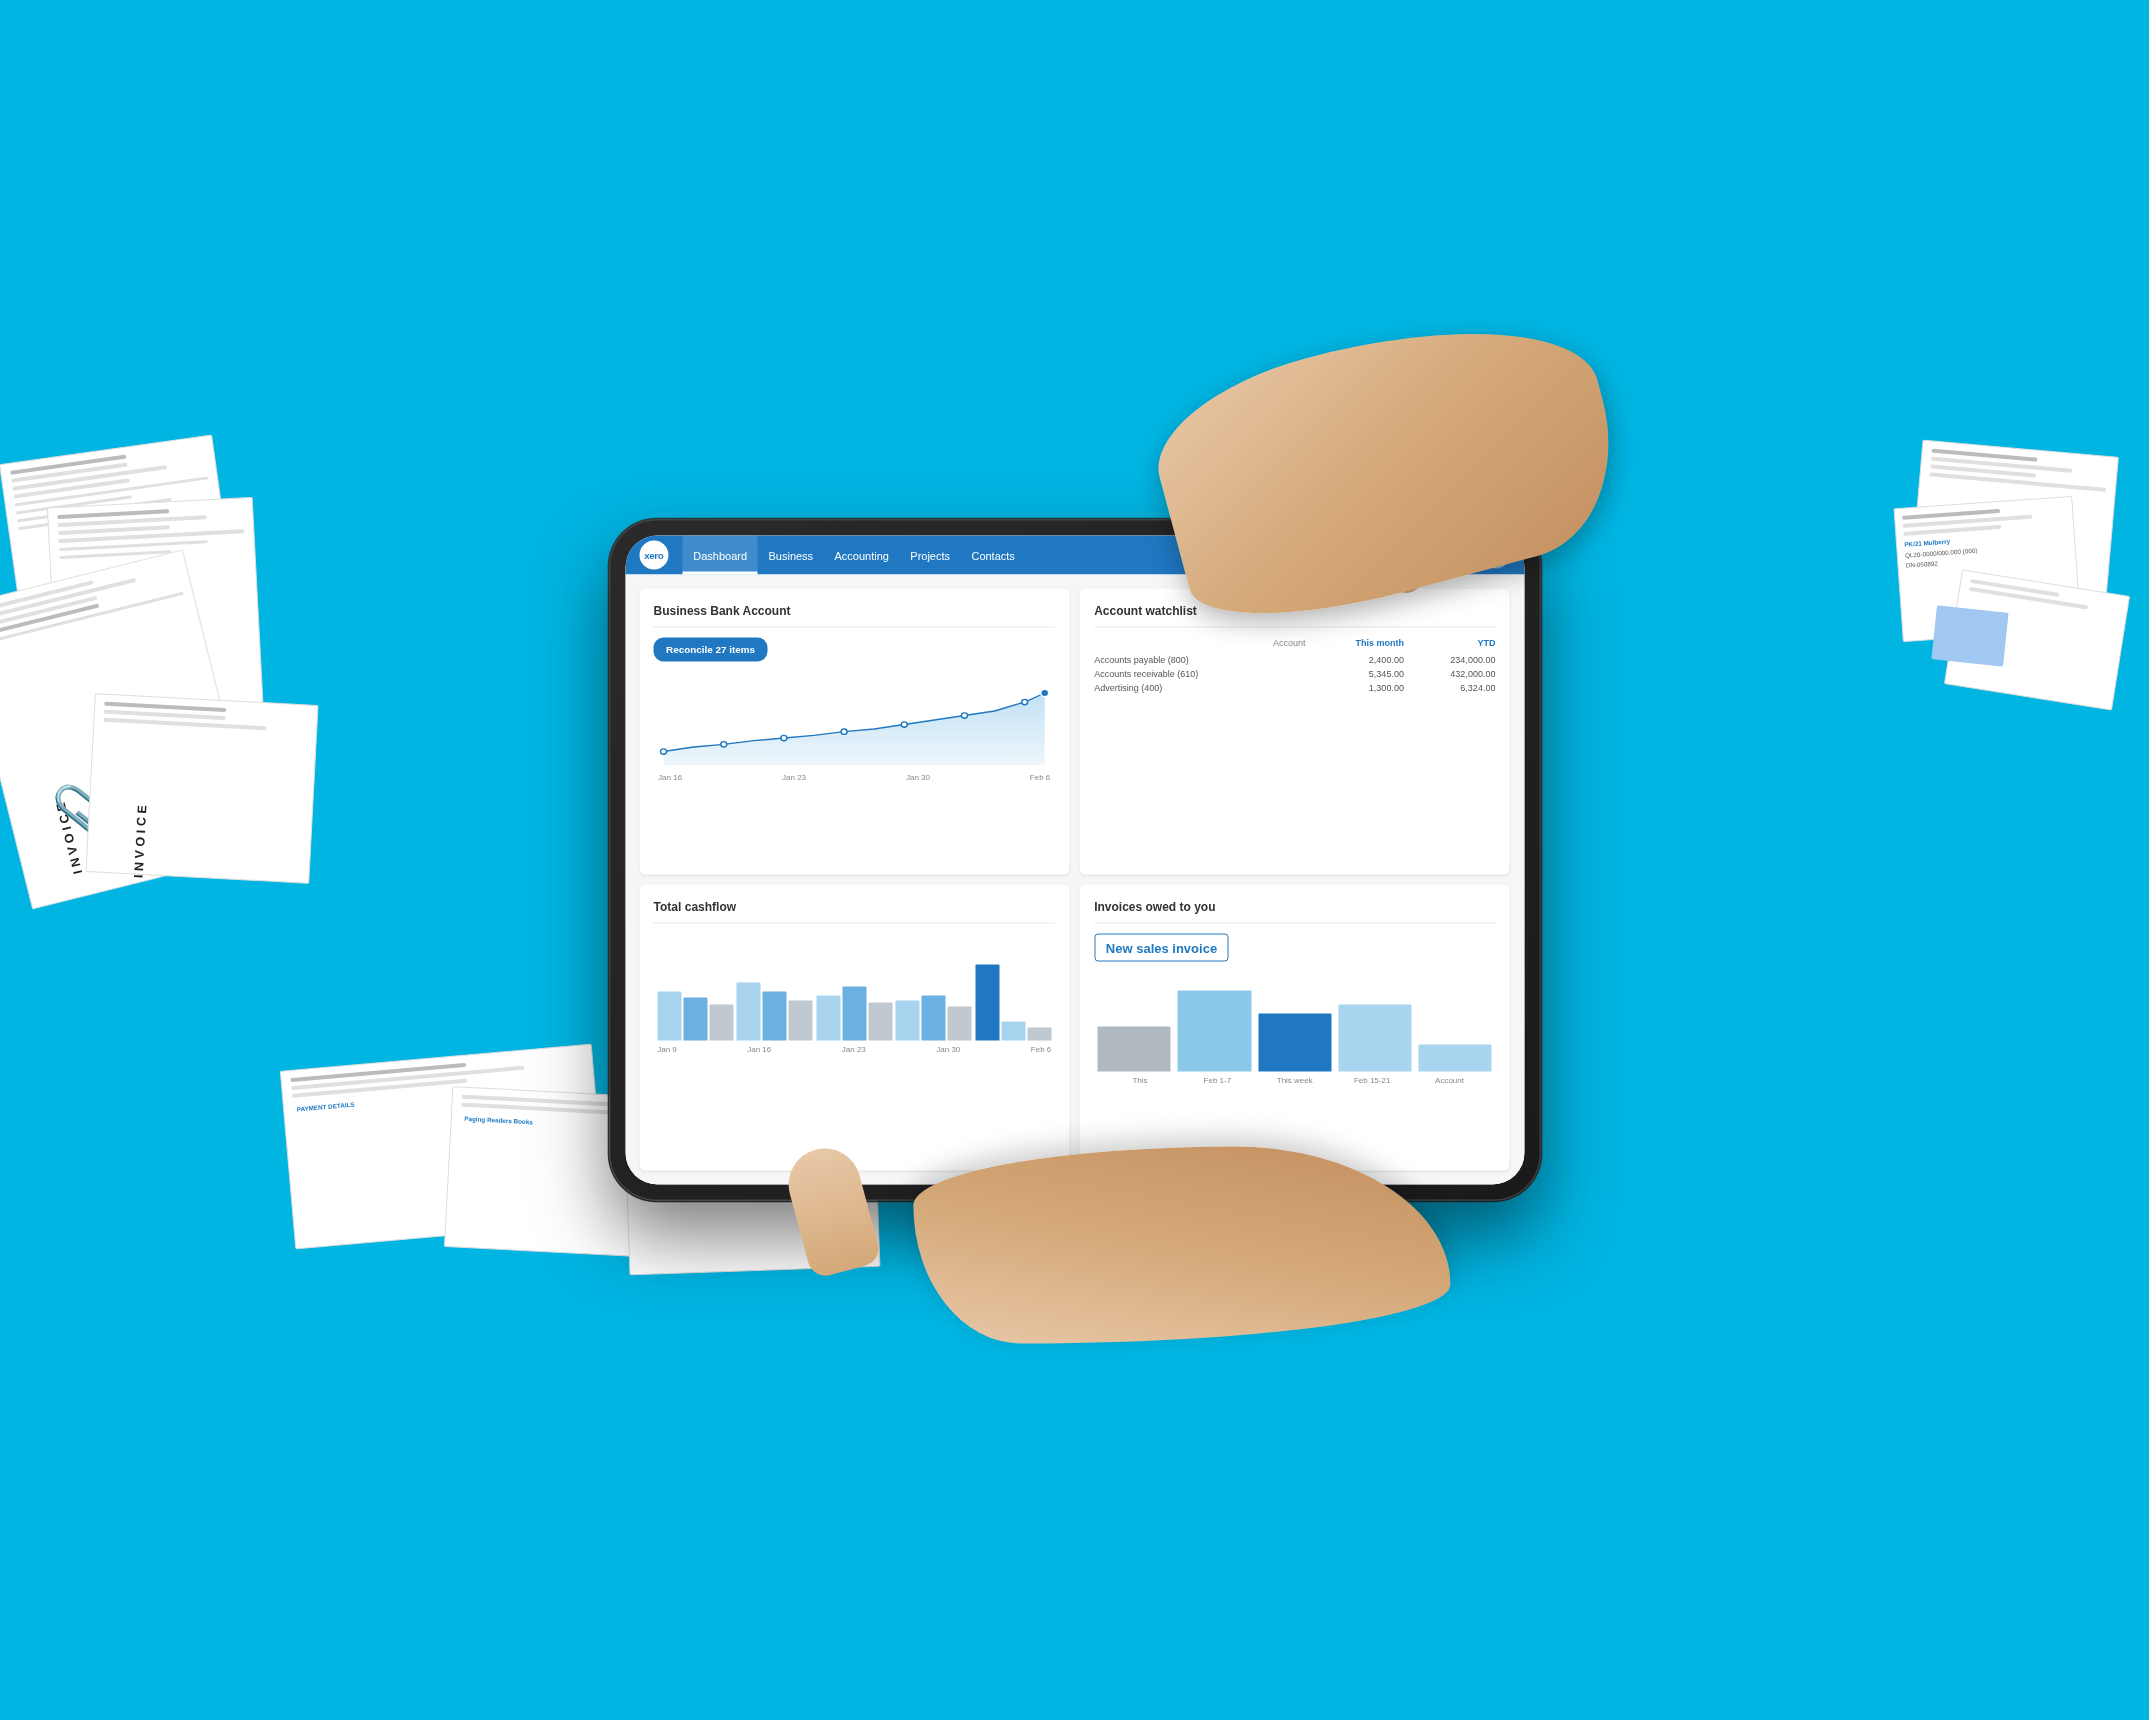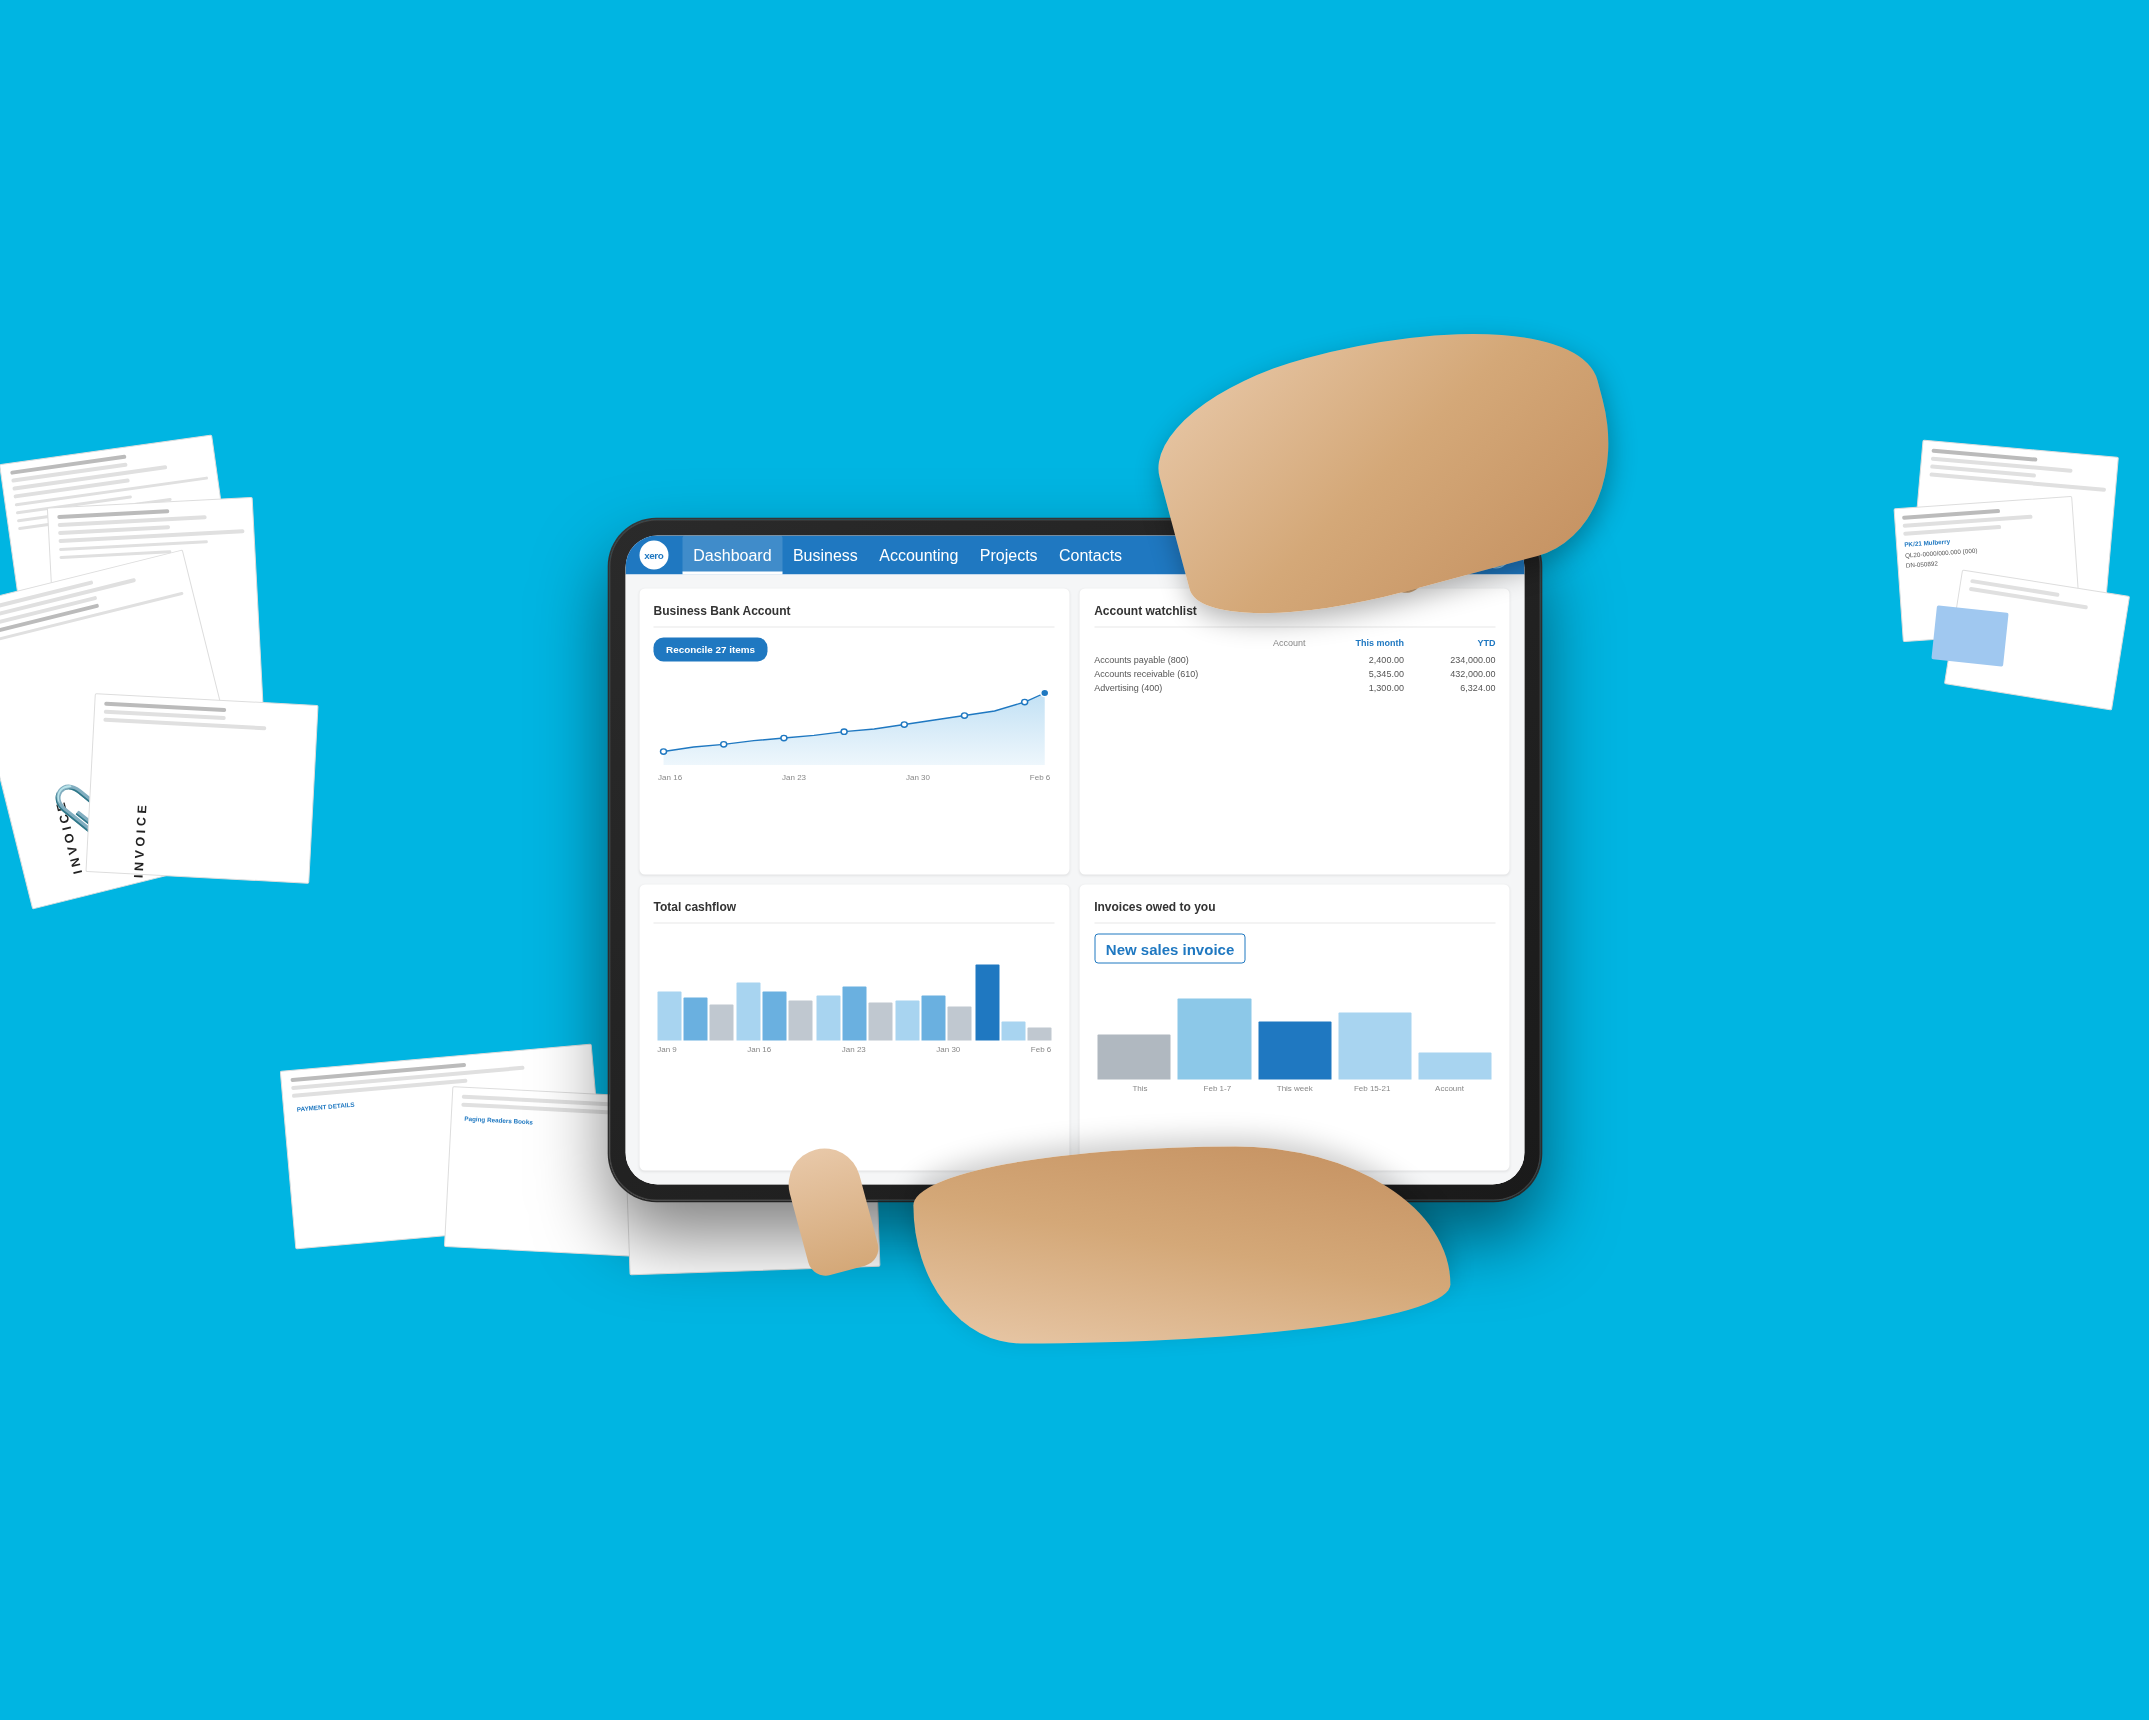--- a/index.html
+++ b/index.html
@@ -80,21 +80,21 @@
 
     .nav-items {
       display: flex;
       align-items: center;
       gap: 0;
       flex: 1;
     }
 
     .nav-item {
       color: white;
-      font-size: 16px;
+      font-size: 11px;
       padding: 3.6px 10.7px;
       cursor: pointer;
       border-radius: 2.7px;
       height: 39px;
       display: flex;
       align-items: center;
       position: relative;
     }
 
     .nav-item.active {
@@ -272,24 +272,24 @@
       color: #555;
     }
 
     
     .new-invoice-btn {
       background: white;
       color: #1f78c1;
       border: 1.3px solid #1f78c1;
       padding: 5.4px 10.7px;
       border-radius: 3.6px;
-      font-size: 15px;
+      font-size: 13px;
       font-weight: 600;
       cursor: pointer;
-      margin-bottom: 17px;
+      margin-bottom: 11px;
     }
 
     .invoice-x-labels {
       display: flex;
       justify-content: space-between;
       margin-top: 3.6px;
       padding: 0 7.2px;
     }
 
     .invoice-x-label {

